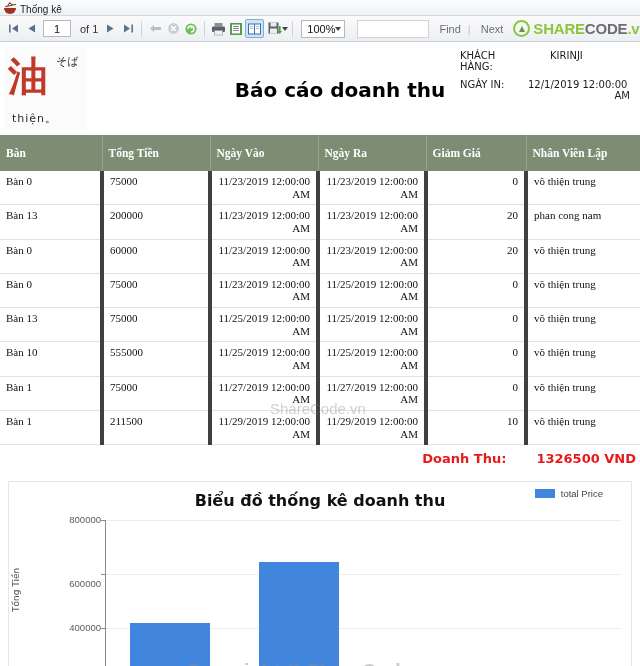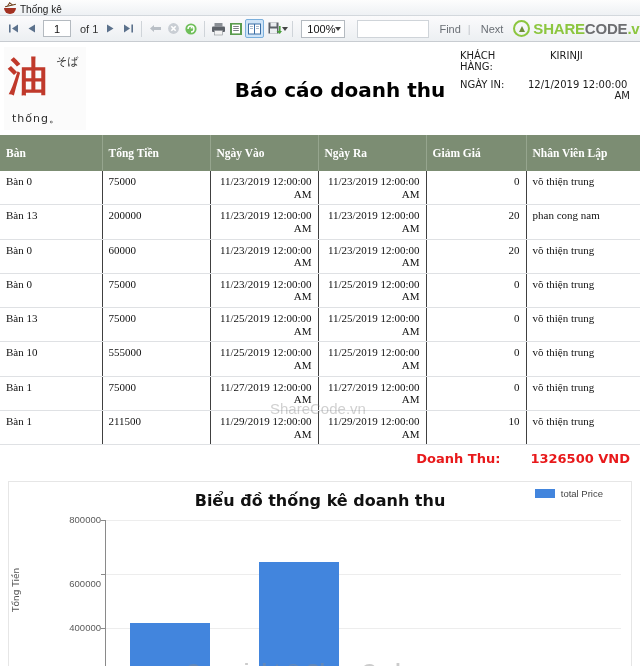--- a/index.html
+++ b/index.html
@@ -142,38 +142,38 @@
     font-weight:bold; text-align:left;
     padding:5px 6px; height:36px;
     border-right:1px solid #96a58e;
     font-family:"Liberation Serif", serif;
     font-size:11.5px;
   }
   table.grid th:last-child{ border-right:none; }
   table.grid td{
     padding:4px 6px; vertical-align:top;
     border-bottom:1px solid #dfe1e4;
-    border-right:1px solid #404040;
+    border-right:4px solid #404040;
     height:32px;
     line-height:1.15;
   }
   table.grid td:last-child{ border-right:none; }
   .c-ban   { width:102px; }
   .c-tien  { width:108px; text-align:left; }
   .c-vao   { width:108px; text-align:right; }
   .c-ra    { width:108px; text-align:right; }
   .c-giam  { width:100px; text-align:right; }
   .c-nv    { width:114px; text-align:left; }
 
   
   .total-row{
     position:relative;height:30px;
   }
   .total{
-    position:absolute; right:10px; top:6px;
+    position:absolute; right:4px; top:6px;
     font-size:13px; font-weight:bold; color:#e8191b;
     font-family:"DejaVu Sans", sans-serif;
     display:flex; gap:30px;
   }
 
   
   .chart-wrap{
     position:relative;
     margin:6px 8px 0 8px;
     border:1px solid #e6e6e6;
@@ -338,21 +338,21 @@
   </div>
 </div>
 
 <div class="report">
 
   <div class="rpt-head">
     <div class="brand">
       <div class="brand-inner">
         <span class="kanji">油</span>
         <span class="soba">そば</span>
-        <span class="kirin">thống。</span>
+        <span class="kirin">thiện。</span>
       </div>
     </div>
     <div class="rpt-title">Báo cáo doanh thu</div>
     <div class="meta">
       <div class="meta-row">
         <span class="meta-lbl">KHÁCH HÀNG:</span>
         <span class="meta-val" style="padding-left:22px;">KIRINJI</span>
       </div>
       <div class="meta-row">
         <span class="meta-lbl">NGÀY IN:</span>

